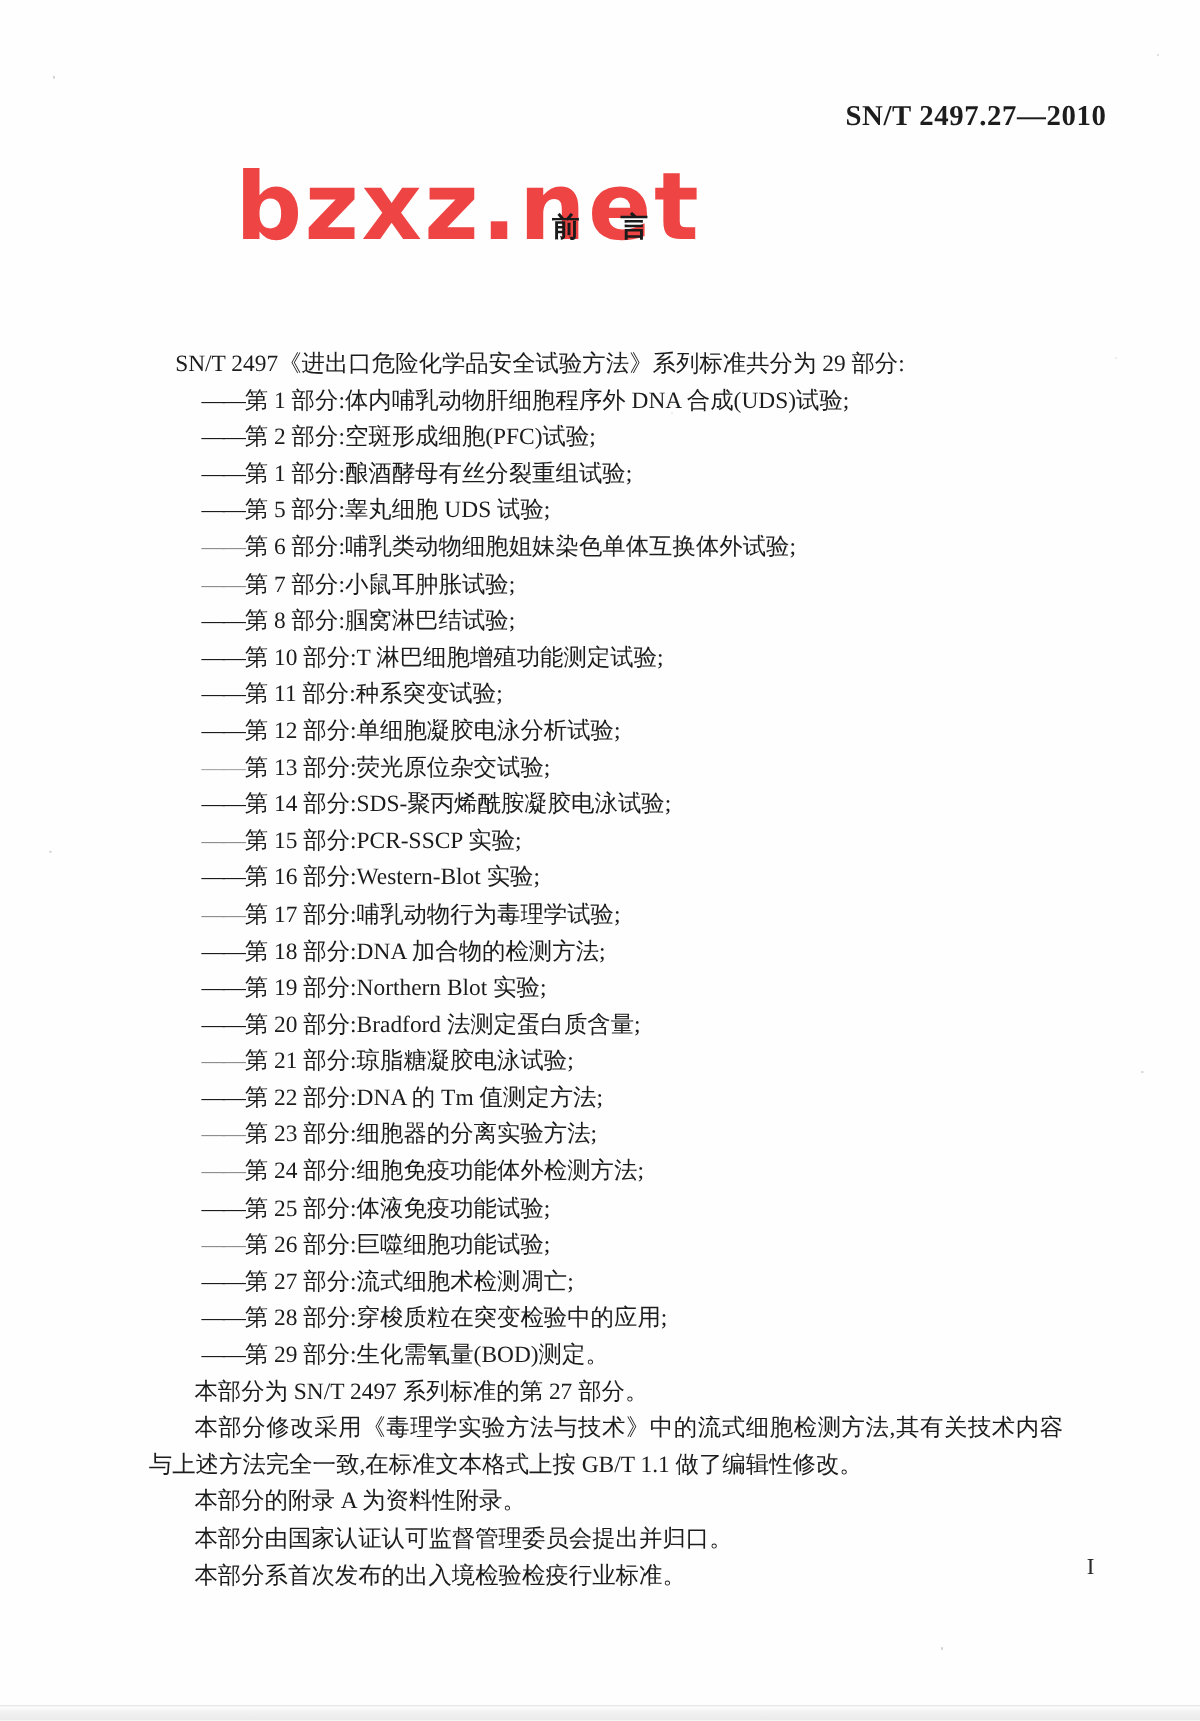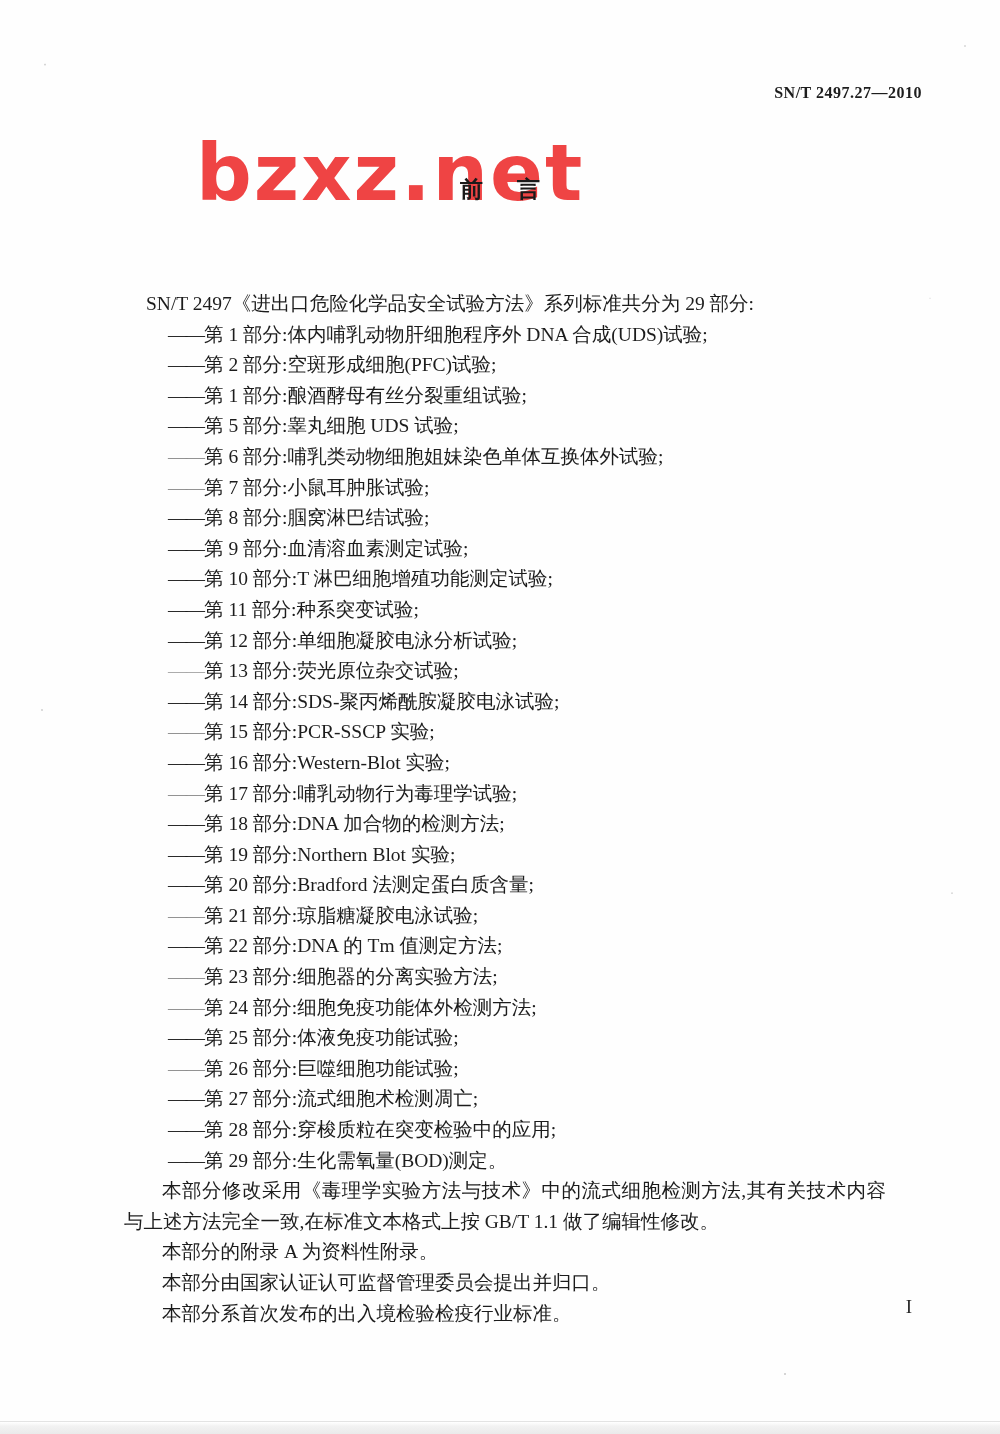--- a/index.html
+++ b/index.html
@@ -56,21 +56,21 @@
     user-select: none;
     white-space: nowrap;
   }
   
   .doc-header {
     position: absolute;
     right: 78px;
     top: 84px;
     font-family: "Liberation Serif", "DejaVu Serif", serif;
     font-weight: bold;
-    font-size: 16px;
+    font-size: 24px;
     letter-spacing: .5px;
     color: #1d1d1d;
     white-space: nowrap;
   }
   
   .doc-title {
     position: absolute;
     left: 0;
     right: 0;
     top: 174px;
@@ -146,21 +146,20 @@
 
     <div class="line intro">SN/T 2497《进出口危险化学品安全试验方法》系列标准共分为 29 部分:</div>
 
     <div class="part-line"><span class="dash">——</span><span>第 1 部分:体内哺乳动物肝细胞程序外 DNA 合成(UDS)试验;</span></div>
     <div class="part-line"><span class="dash">——</span><span>第 2 部分:空斑形成细胞(PFC)试验;</span></div>
     <div class="part-line"><span class="dash">——</span><span>第 1 部分:酿酒酵母有丝分裂重组试验;</span></div>
     <div class="part-line"><span class="dash">——</span><span>第 5 部分:睾丸细胞 UDS 试验;</span></div>
     <div class="part-line"><span class="dash light">——</span><span>第 6 部分:哺乳类动物细胞姐妹染色单体互换体外试验;</span></div>
     <div class="part-line"><span class="dash light">——</span><span>第 7 部分:小鼠耳肿胀试验;</span></div>
     <div class="part-line"><span class="dash">——</span><span>第 8 部分:腘窝淋巴结试验;</span></div>
-    <div class="part-line"><span class="dash">——</span><span>第 9 部分:血清溶血素测定试验;</span></div>
     <div class="part-line"><span class="dash">——</span><span>第 10 部分:T 淋巴细胞增殖功能测定试验;</span></div>
     <div class="part-line"><span class="dash">——</span><span>第 11 部分:种系突变试验;</span></div>
     <div class="part-line"><span class="dash">——</span><span>第 12 部分:单细胞凝胶电泳分析试验;</span></div>
     <div class="part-line"><span class="dash faint">——</span><span>第 13 部分:荧光原位杂交试验;</span></div>
     <div class="part-line"><span class="dash">——</span><span>第 14 部分:SDS-聚丙烯酰胺凝胶电泳试验;</span></div>
     <div class="part-line"><span class="dash light">——</span><span>第 15 部分:PCR-SSCP 实验;</span></div>
     <div class="part-line"><span class="dash">——</span><span>第 16 部分:Western-Blot 实验;</span></div>
     <div class="part-line"><span class="dash light">——</span><span>第 17 部分:哺乳动物行为毒理学试验;</span></div>
     <div class="part-line"><span class="dash">——</span><span>第 18 部分:DNA 加合物的检测方法;</span></div>
     <div class="part-line"><span class="dash">——</span><span>第 19 部分:Northern Blot 实验;</span></div>
@@ -168,20 +167,21 @@
     <div class="part-line"><span class="dash light">——</span><span>第 21 部分:琼脂糖凝胶电泳试验;</span></div>
     <div class="part-line"><span class="dash">——</span><span>第 22 部分:DNA 的 Tm 值测定方法;</span></div>
     <div class="part-line"><span class="dash light">——</span><span>第 23 部分:细胞器的分离实验方法;</span></div>
     <div class="part-line"><span class="dash light">——</span><span>第 24 部分:细胞免疫功能体外检测方法;</span></div>
     <div class="part-line"><span class="dash">——</span><span>第 25 部分:体液免疫功能试验;</span></div>
     <div class="part-line"><span class="dash light">——</span><span>第 26 部分:巨噬细胞功能试验;</span></div>
     <div class="part-line"><span class="dash">——</span><span>第 27 部分:流式细胞术检测凋亡;</span></div>
     <div class="part-line"><span class="dash">——</span><span>第 28 部分:穿梭质粒在突变检验中的应用;</span></div>
     <div class="part-line"><span class="dash">——</span><span>第 29 部分:生化需氧量(BOD)测定。</span></div>
 
+    <div class="para">本部分为 SN/T 2497 系列标准的第 27 部分。</div>
     <div class="para">本部分修改采用《毒理学实验方法与技术》中的流式细胞检测方法,其有关技术内容与上述方法完全一致,在标准文本格式上按 GB/T 1.1 做了编辑性修改。</div>
     <div class="para">本部分的附录 A 为资料性附录。</div>
     <div class="para">本部分由国家认证认可监督管理委员会提出并归口。</div>
     <div class="para">本部分系首次发布的出入境检验检疫行业标准。</div>
 
   </div>
 
   <div class="page-num">I</div>
 
   <div class="scan-bottom-edge"></div>

